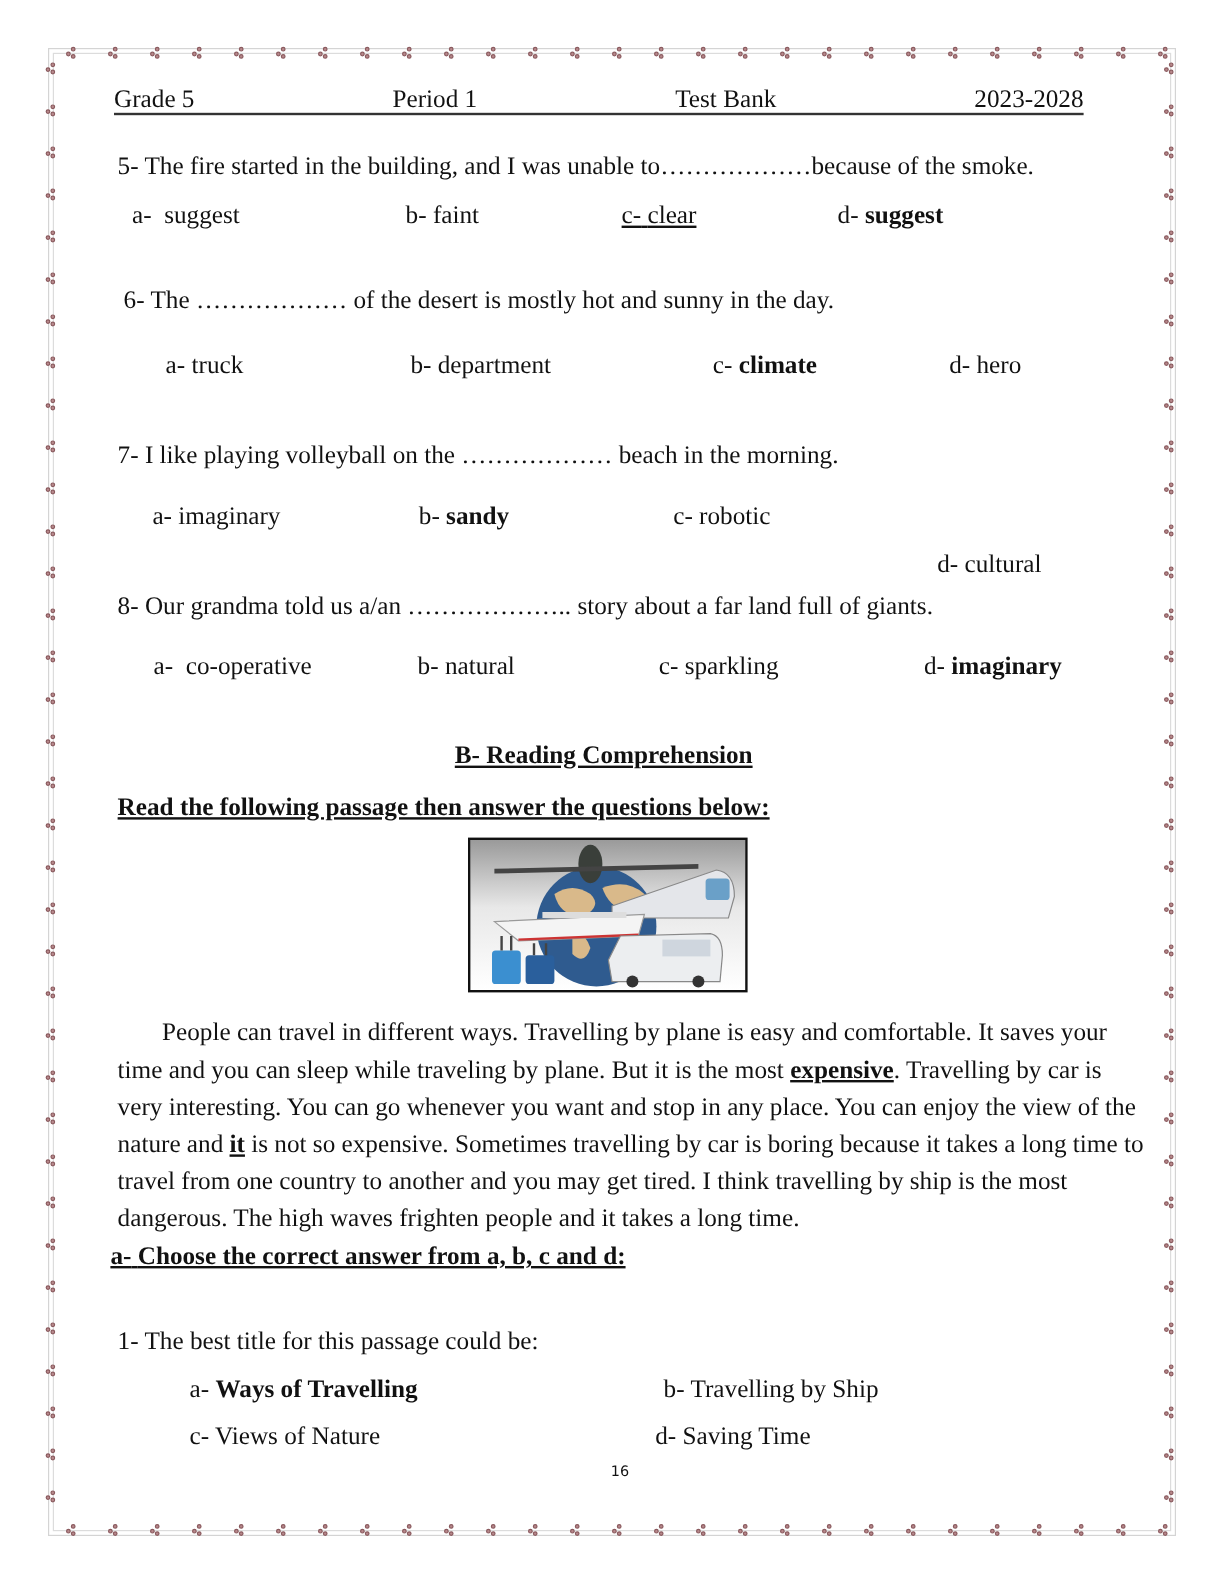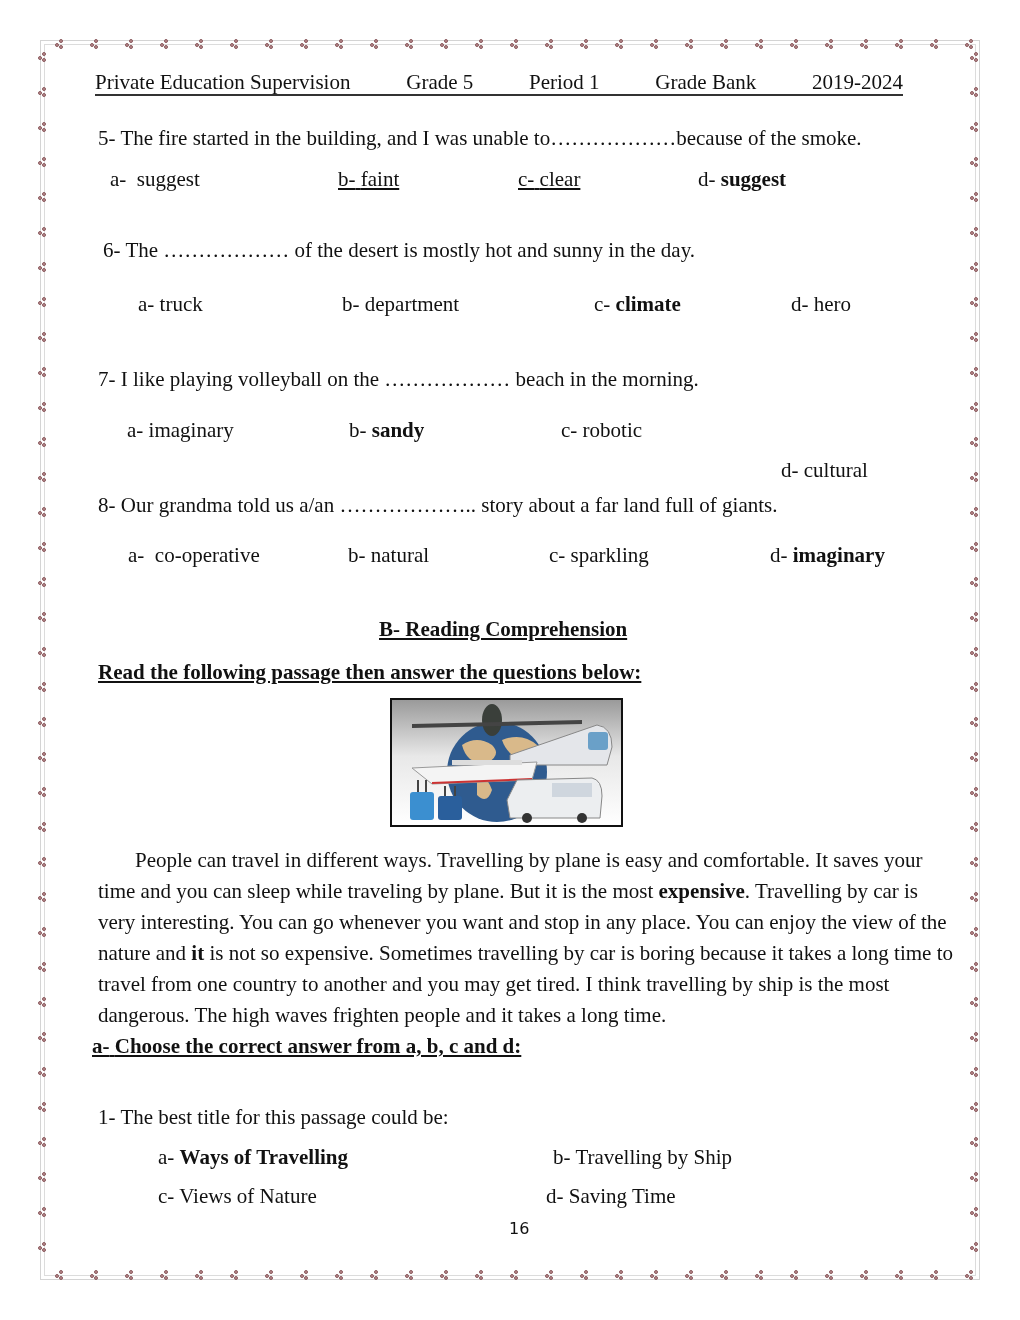--- a/index.html
+++ b/index.html
@@ -14,27 +14,27 @@
             background:#b8898c; border:1px solid #8a5a5e; box-sizing:border-box; }
   .dots i:nth-child(1){ left:0; top:4px; }
   .dots i:nth-child(2){ left:4px; top:0; }
   .dots i:nth-child(3){ left:4px; top:6px; }
   .abs { position:absolute; white-space:nowrap; }
   .header { top:70px; left:95px; width:808px; font-size:21px; border-bottom:2px solid #333;
             display:flex; justify-content:space-between; line-height:24px; padding-bottom:0; }
   .q { font-size:21px; }
   .opt { font-size:21px; }
   b { font-weight:bold; }
-  .u { }
+  .u { text-decoration:underline; }
   .section-title { font-size:21px; font-weight:bold; text-decoration:underline; }
   .img-box { position:absolute; left:390px; top:698px; width:233px; height:129px;
              border:2px solid #111; box-sizing:border-box;
              background:linear-gradient(#9a9a9a 0%, #e8e8e8 45%, #ffffff 100%); overflow:hidden; }
   .passage { position:absolute; left:98px; top:845px; width:860px; font-size:21px; line-height:31px; }
-  .page-num { font-family:"DejaVu Sans", sans-serif; font-size:16px; }
+  .page-num { font-family:"DejaVu Sans", sans-serif; font-size:12px; }
 </style>
 </head>
 <body>
 
 <div class="frame-outer"></div>
 <div class="frame-inner"></div>
 <div id="dot-layer">
     <div class="dots" style="left: 55px; top: 39px;">
       <i></i>
       <i></i>
@@ -651,33 +651,32 @@
       <i></i>
     </div>
     <div class="dots" style="left: 970px; top: 1242px;">
       <i></i>
       <i></i>
       <i></i>
     </div>
   </div>
 
 <div class="abs header">
-  <span>Private Education Supervision</span>
   <span>Grade 5</span>
   <span>Period 1</span>
-  <span>Grade Bank</span>
-  <span>2019-2024</span>
+  <span>Test Bank</span>
+  <span>2023-2028</span>
 </div>
 
 <div class="abs q" style="left:98px;top:126px;">
   <span>5-</span>
   <span>The fire started in the building, and I was unable to</span><span>………………</span><span>because of the smoke.</span>
 </div>
 <div class="abs opt" style="left:110px;top:167px;"><span>a-</span>&nbsp; <span>suggest</span></div>
-<div class="abs opt" style="left:338px;top:167px;text-decoration:underline;"><span>b-</span> <span>faint</span></div>
+<div class="abs opt" style="left:338px;top:167px;"><span>b-</span> <span>faint</span></div>
 <div class="abs opt" style="left:518px;top:167px;text-decoration:underline;"><span>c-</span> <span>clear</span></div>
 <div class="abs opt" style="left:698px;top:167px;"><span>d-</span> <b>suggest</b></div>
 
 <div class="abs q" style="left:103px;top:238px;">
   <span>6-</span>
   <span>The</span>
   <span>………………</span>
   <span>of the desert is mostly hot and sunny in the day.</span>
 </div>
 <div class="abs opt" style="left:138px;top:292px;"><span>a-</span> <span>truck</span></div>

